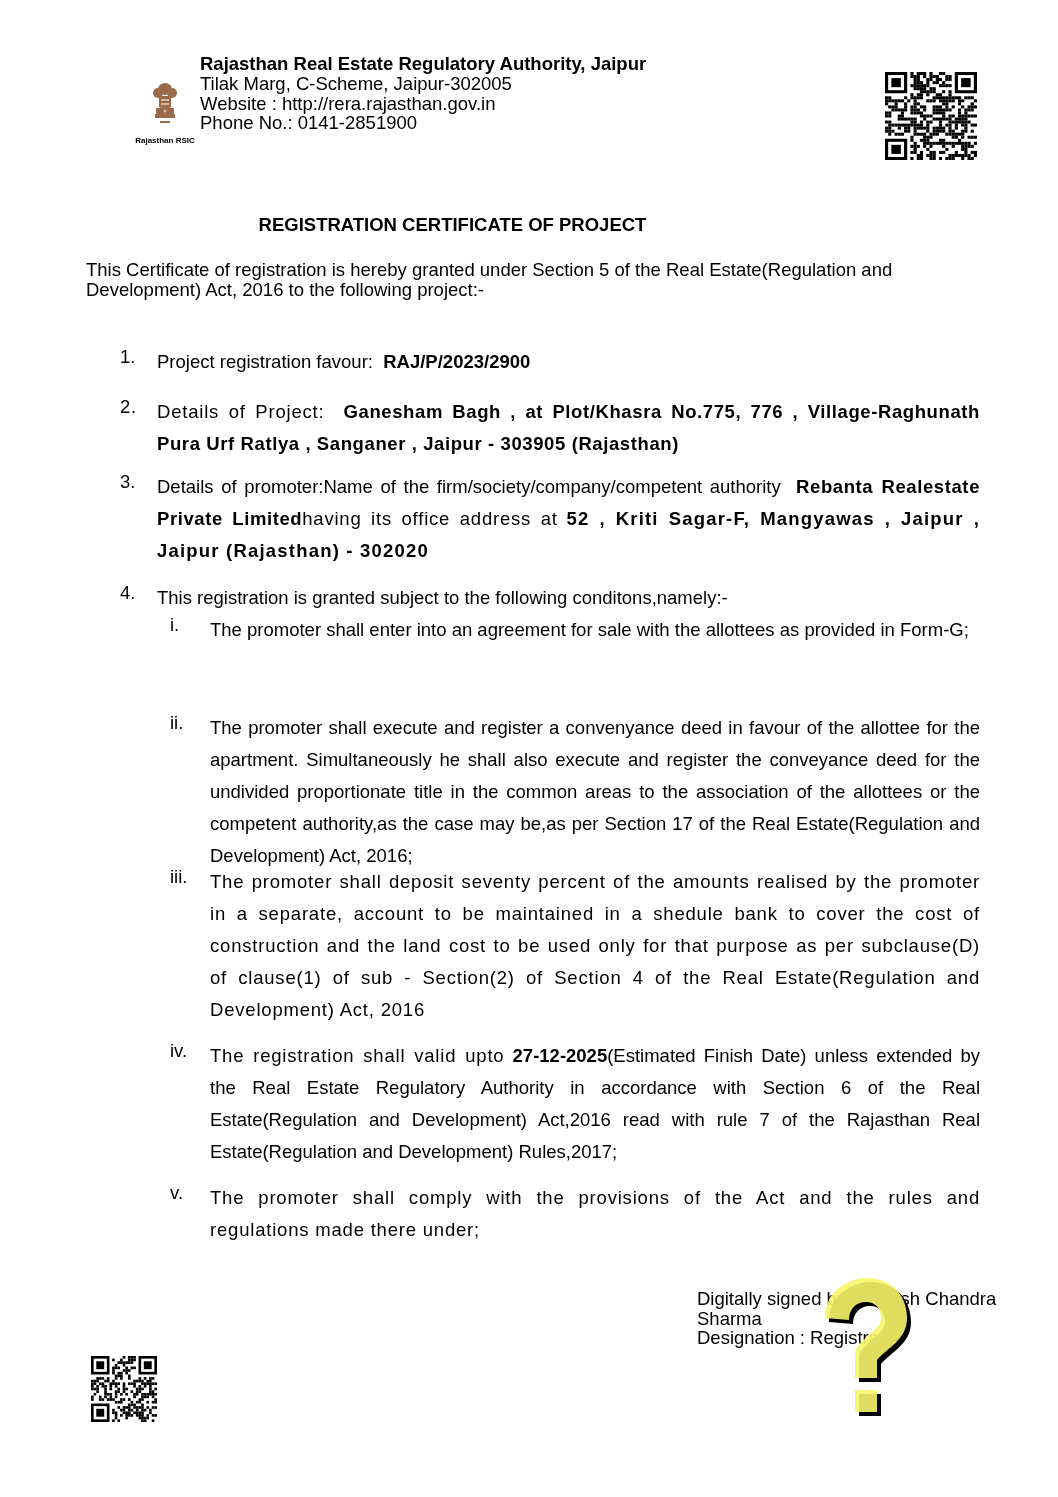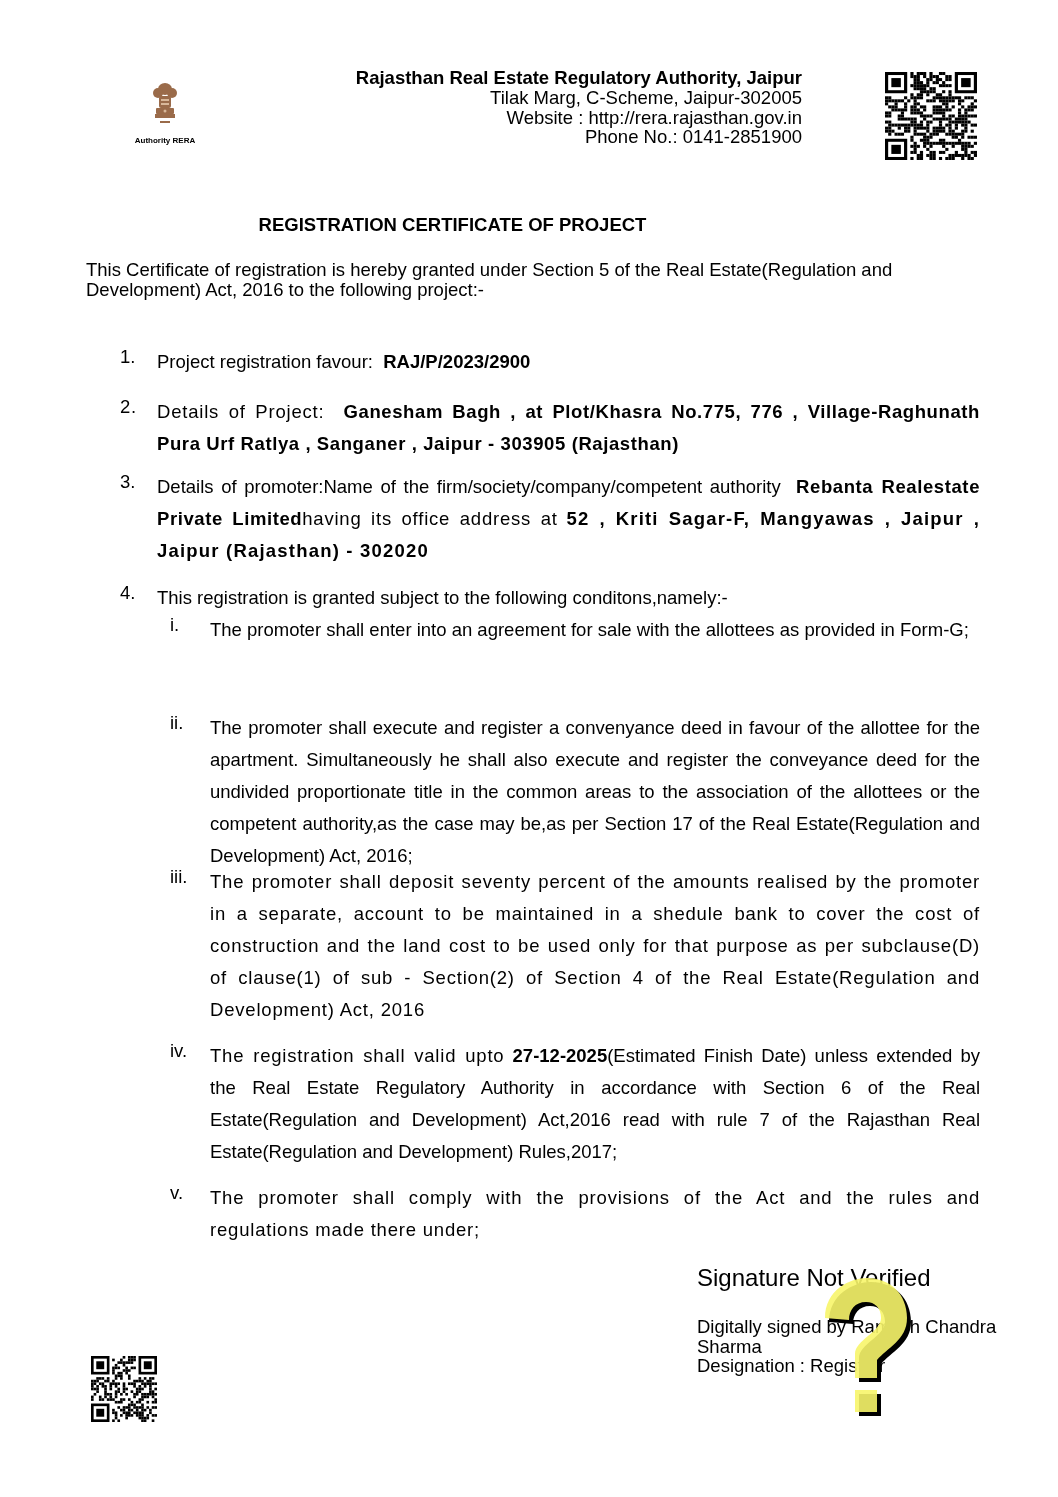--- a/index.html
+++ b/index.html
@@ -4,21 +4,21 @@
 <style>
   html, body { margin: 0; padding: 0; background: #ffffff; }
   body { width: 1058px; height: 1497px; position: relative; overflow: hidden;
          font-family: "Liberation Sans", sans-serif; color: #000; }
   .abs { position: absolute; }
 
   
   .logo { left: 120px; top: 82px; width: 90px; text-align: center; }
   .emblem { width: 30px; height: 44px; margin: 0 auto; }
   .logo-label { font-size: 8px; font-weight: bold; margin-top: 6px; white-space: nowrap; }
-  .header { left: 200px; top: 68px; width: 602px; text-align: right; }
+  .header { left: 200px; top: 54px; width: 602px; text-align: left; }
   .header .org { font-size: 18.5px; font-weight: bold; line-height: 20px; }
   .header .line { font-size: 18.5px; line-height: 19.5px; }
   .qr-top { left: 885px; top: 72px; width: 92px; height: 88px; }
   .qr-bottom { left: 91px; top: 1356px; width: 66px; height: 66px; }
 
   .title { left: 0; top: 214px; width: 905px; text-align: center; font-size: 18.5px; font-weight: bold; }
   .intro { left: 86px; top: 260px; width: 900px; font-size: 18.5px; line-height: 20px; }
 
   
   .item { left: 120px; width: 860px; font-size: 18.5px; }
@@ -50,21 +50,21 @@
       <rect x="6" y="26" width="18" height="6" rx="1"></rect>
       <rect x="5" y="32" width="20" height="4"></rect>
       <rect x="10" y="39" width="10" height="2"></rect>
     </g>
     <g fill="#d8b89a">
       <rect x="11" y="17" width="8" height="2"></rect>
       <rect x="11" y="21" width="8" height="2"></rect>
       <circle cx="15" cy="29" r="1.5"></circle>
     </g>
   </svg>
-  <div class="logo-label">Authority RERA</div>
+  <div class="logo-label">Rajasthan RSIC</div>
 </div>
 
 <div class="abs header">
   <div class="org">Rajasthan Real Estate Regulatory Authority, Jaipur</div>
   <div class="line">Tilak Marg, C-Scheme, Jaipur-302005</div>
   <div class="line">Website : http://rera.rajasthan.gov.in</div>
   <div class="line">Phone No.: 0141-2851900</div>
 </div>
 
 <svg class="abs qr-top qr" viewBox="0 0 29 29" preserveAspectRatio="none">
@@ -499,21 +499,20 @@
     <b>27-12-2025</b><span>(Estimated Finish Date) unless extended by the Real Estate Regulatory Authority in accordance with Section 6 of the Real Estate(Regulation and Development) Act,2016 read with rule 7 of the Rajasthan Real Estate(Regulation and Development) Rules,2017;</span>
   </div>
 </div>
 
 <div class="abs sub spaced" style="top:1182px;">
   <span class="num" style="right:auto; left:0; letter-spacing:0;">v.</span>
   <div class="body">The promoter shall comply with the provisions of the Act and the rules and regulations made there under;</div>
 </div>
 
 <div class="abs sig">
-  <div class="status">Signature Not Verified</div>
   <div class="details">
     <div>Digitally signed by Ramesh Chandra</div>
     <div>Sharma</div>
     <div>Designation : Registrar</div>
   </div>
 </div>
 
 <svg class="abs sig-mark" viewBox="0 0 100 150">
   <g transform="translate(4,4)">
     <path d="M10 40 C10 12 35 0 52 0 C75 0 92 16 92 40 C92 62 72 70 62 82 L62 100 L40 100 L40 76 C40 62 66 54 66 40 C66 30 60 24 51 24 C40 24 34 32 34 42 Z" fill="#000"></path>

